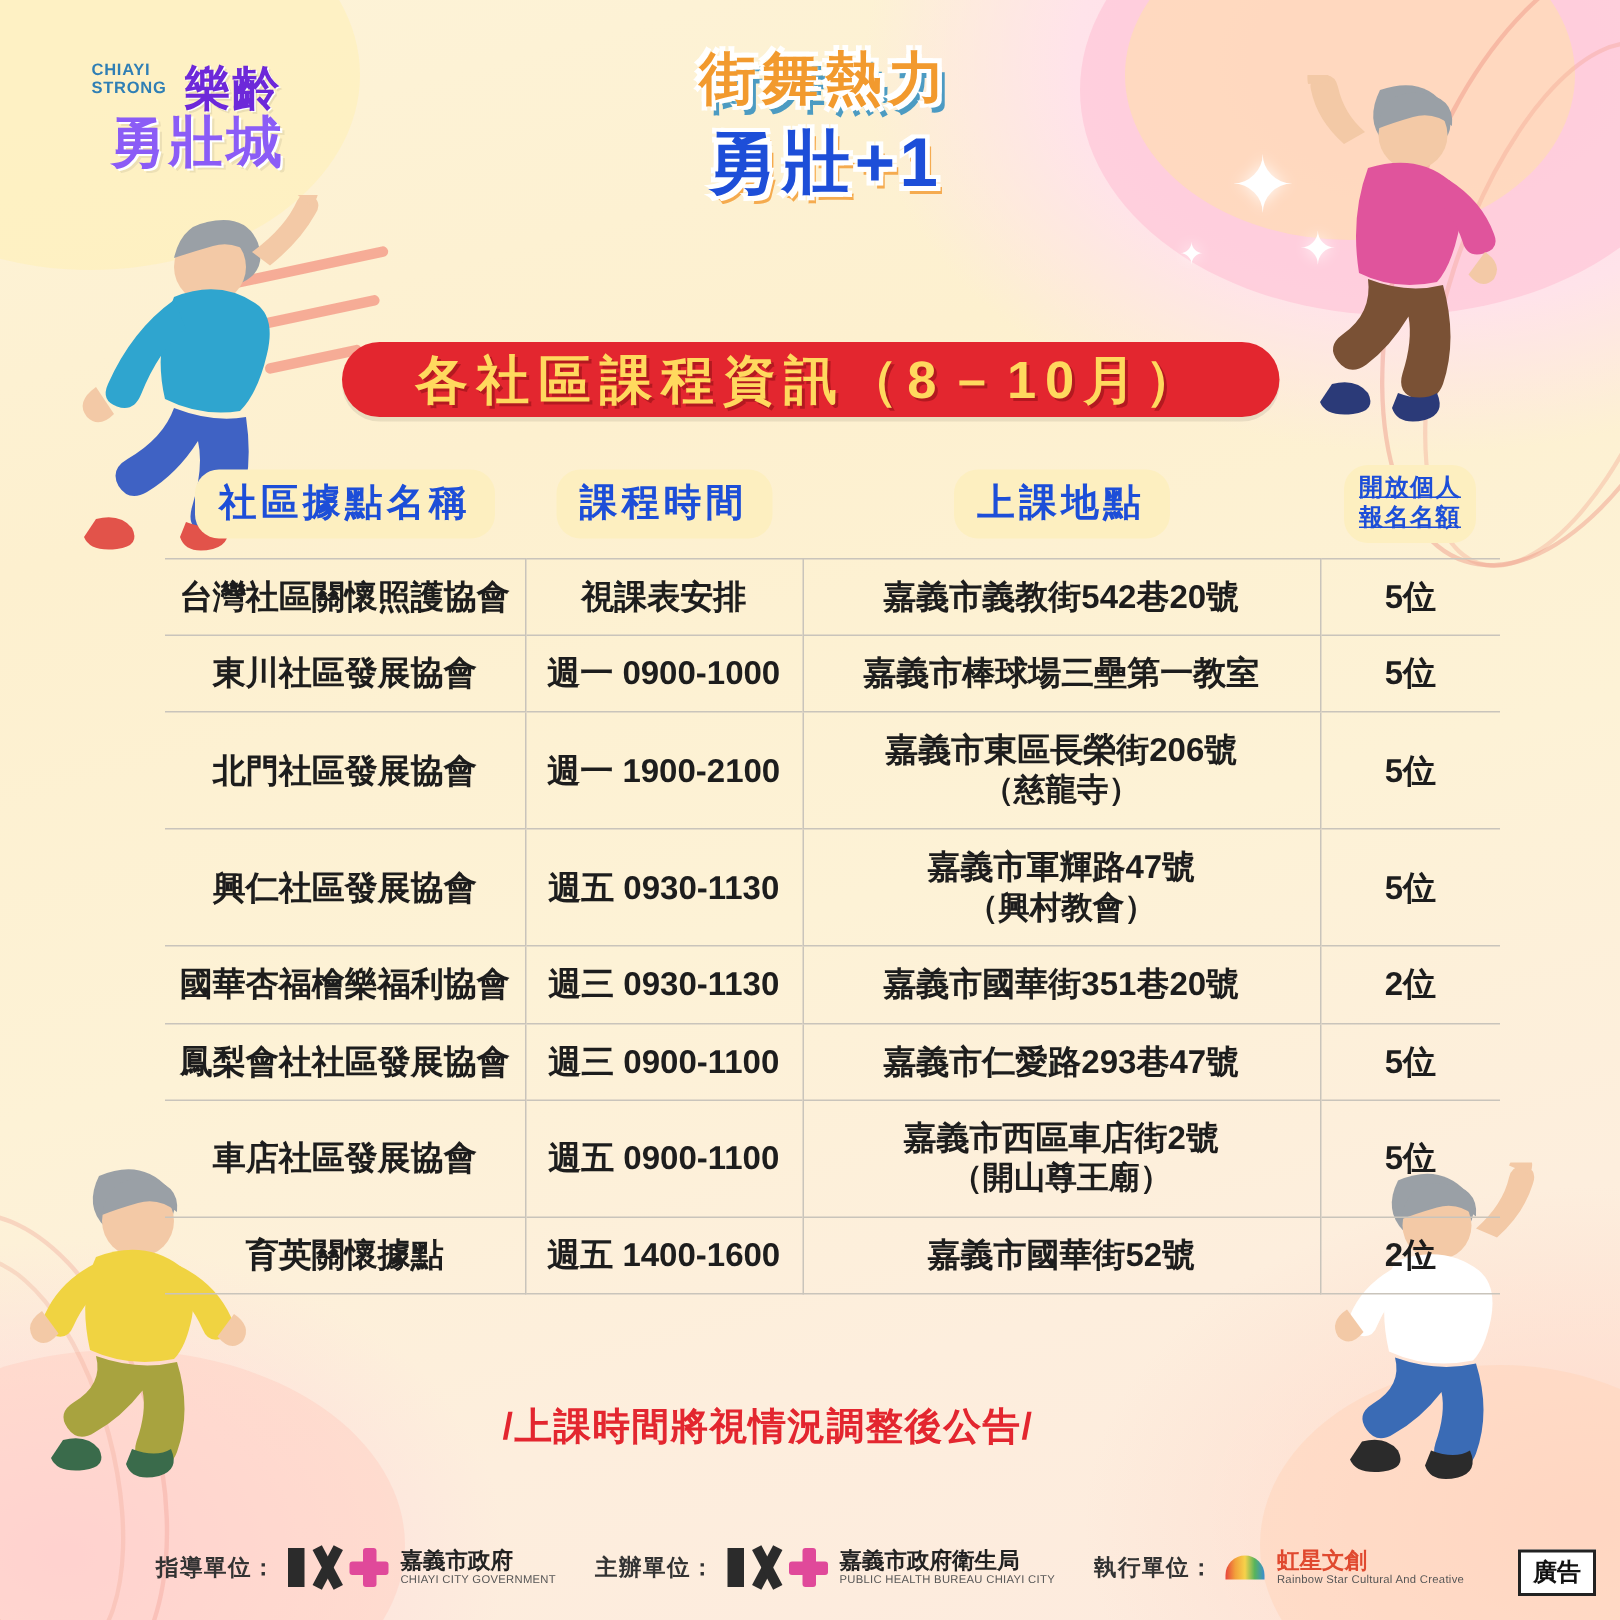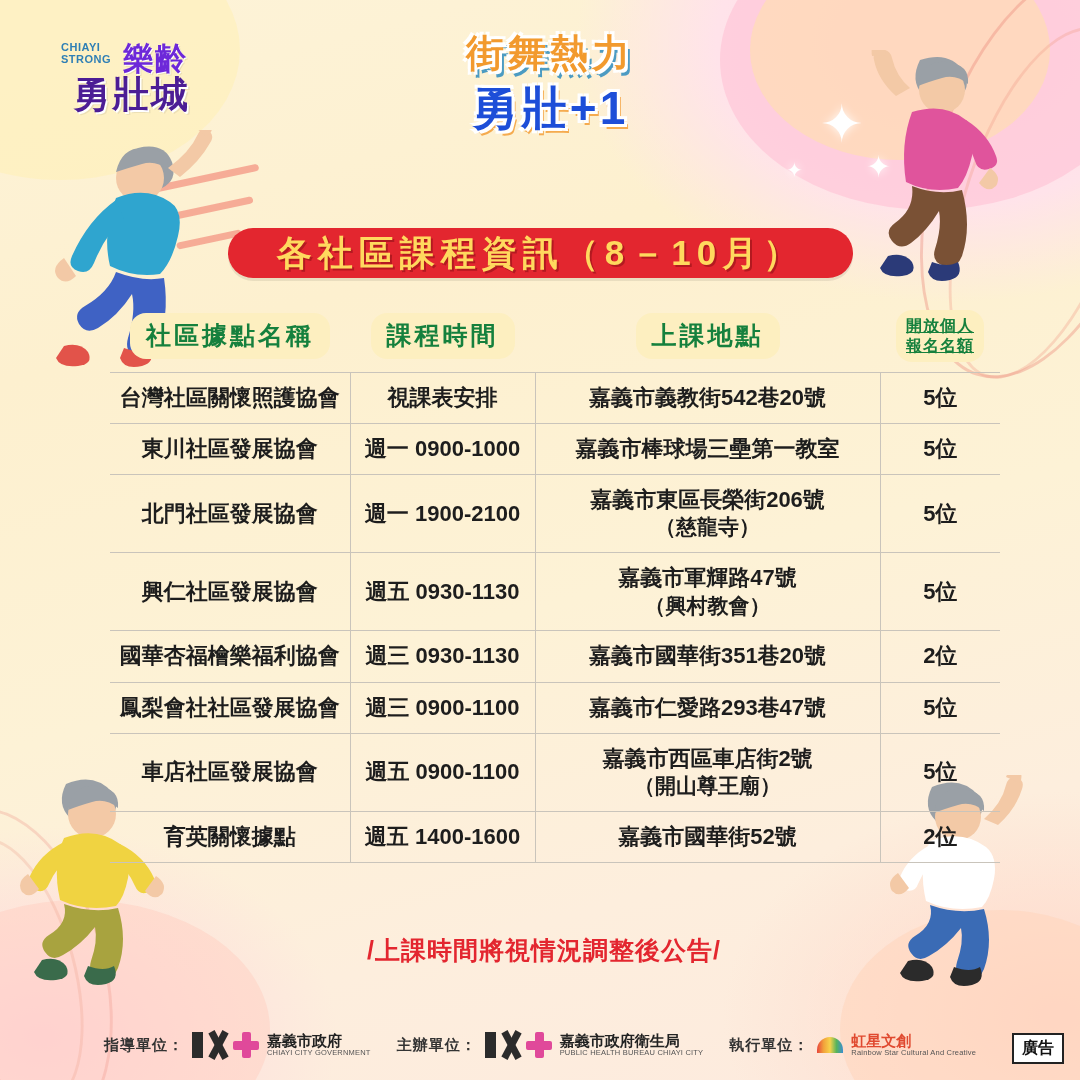--- a/index.html
+++ b/index.html
@@ -34,21 +34,21 @@
   .sp2{width:96px;left:158px;top:206px;transform:rotate(-12deg);}
   .sp3{width:66px;left:176px;top:236px;transform:rotate(-12deg);}
 
   .sparkle{position:absolute;color:#fff;font-size:40px;line-height:1;text-shadow:0 0 10px rgba(255,255,255,.9);}
 
   
   .logo{position:absolute;left:55px;top:36px;width:180px;height:80px;}
   .logo-cs{position:absolute;left:6px;top:6px;font-size:11px;font-weight:bold;color:#2f7fb5;line-height:1.05;letter-spacing:.5px;}
   .logo-top{position:absolute;left:68px;top:2px;font-size:31px;font-weight:bold;color:#6d28d9;letter-spacing:1px;
             text-shadow:1px 1px 0 #fff,2px 2px 0 rgba(0,0,0,.08);}
-  .logo-bot{position:absolute;left:18px;top:34px;font-size:37px;font-weight:bold;color:#4c1d95;letter-spacing:2px;
+  .logo-bot{position:absolute;left:18px;top:34px;font-size:37px;font-weight:bold;color:#8b5cf6;letter-spacing:2px;
             text-shadow:1.5px 1.5px 0 #fff,3px 3px 0 rgba(0,0,0,.07);}
 
   
   .headline{position:absolute;left:400px;top:34px;width:300px;text-align:center;}
   .hl1{font-size:38px;font-weight:bold;color:#f29a2e;letter-spacing:4px;line-height:1.05;
        text-shadow:-3px -3px 0 #fff,3px -3px 0 #fff,-3px 3px 0 #fff,3px 3px 0 #fff,0 0 2px #fff,5px 6px 0 rgba(45,140,190,.85);}
   .hl2{margin-top:4px;font-size:46px;font-weight:bold;color:#1d4ed8;letter-spacing:3px;
        text-shadow:-3px -3px 0 #fff,3px -3px 0 #fff,-3px 3px 0 #fff,3px 3px 0 #fff,0 0 2px #fff,4px 5px 0 rgba(242,154,46,.8);}
 
   
@@ -57,34 +57,34 @@
   .banner span{font-size:35px;font-weight:bold;color:#ffd95e;letter-spacing:6px;
                text-shadow:2px 2px 0 rgba(120,10,15,.45);}
 
   
   .table-wrap{position:absolute;left:110px;top:310px;width:890px;}
   table{border-collapse:collapse;width:100%;table-layout:fixed;}
   col.c1{width:240px;} col.c2{width:185px;} col.c3{width:345px;} col.c4{width:120px;}
 
   thead th{padding:0 0 10px 0;vertical-align:middle;border:none;background:transparent;}
   .hpill{display:inline-block;background:#fdefc0;border-radius:16px;padding:7px 16px;
-         font-size:25px;font-weight:bold;color:#15803d;letter-spacing:3px;line-height:1.25;}
+         font-size:25px;font-weight:bold;color:#1d4ed8;letter-spacing:3px;line-height:1.25;}
   .hpill.small{font-size:16px;letter-spacing:1px;padding:6px 10px;text-decoration:underline;}
 
   tbody td{border-top:1.5px solid #c9c4bb;border-bottom:1.5px solid #c9c4bb;
            padding:11px 6px;text-align:center;font-size:22px;font-weight:bold;color:#1d1d1d;line-height:1.28;}
   tbody td.col1{border-right:1.5px solid #c9c4bb;}
   tbody td.col2{border-right:1.5px solid #c9c4bb;}
   tbody td.col3{border-right:1.5px solid #c9c4bb;}
   tbody tr td{border-bottom:none;}
   tbody tr:last-child td{border-bottom:1.5px solid #c9c4bb;}
   td .sub{font-size:21px;display:block;}
 
   .note{position:absolute;left:0;top:934px;width:1024px;text-align:center;
-        font-size:25px;font-weight:bold;color:#e3262f;letter-spacing:1px;padding-left:32px;}
+        font-size:25px;font-weight:bold;color:#e3262f;letter-spacing:1px;}
 
   
   .footer{position:absolute;left:0;bottom:22px;width:1080px;display:flex;align-items:center;justify-content:center;gap:26px;}
   .fgroup{display:flex;align-items:center;gap:8px;}
   .flabel{font-size:15px;font-weight:bold;color:#333;letter-spacing:1px;}
   .govmark{display:flex;align-items:center;gap:3px;}
   .gm-i{width:11px;height:26px;background:#2b2b2b;}
   .gm-x{width:24px;height:26px;position:relative;}
   .gm-x:before,.gm-x:after{content:"";position:absolute;left:9px;top:-2px;width:7px;height:30px;background:#2b2b2b;}
   .gm-x:before{transform:rotate(28deg);} .gm-x:after{transform:rotate(-28deg);}

